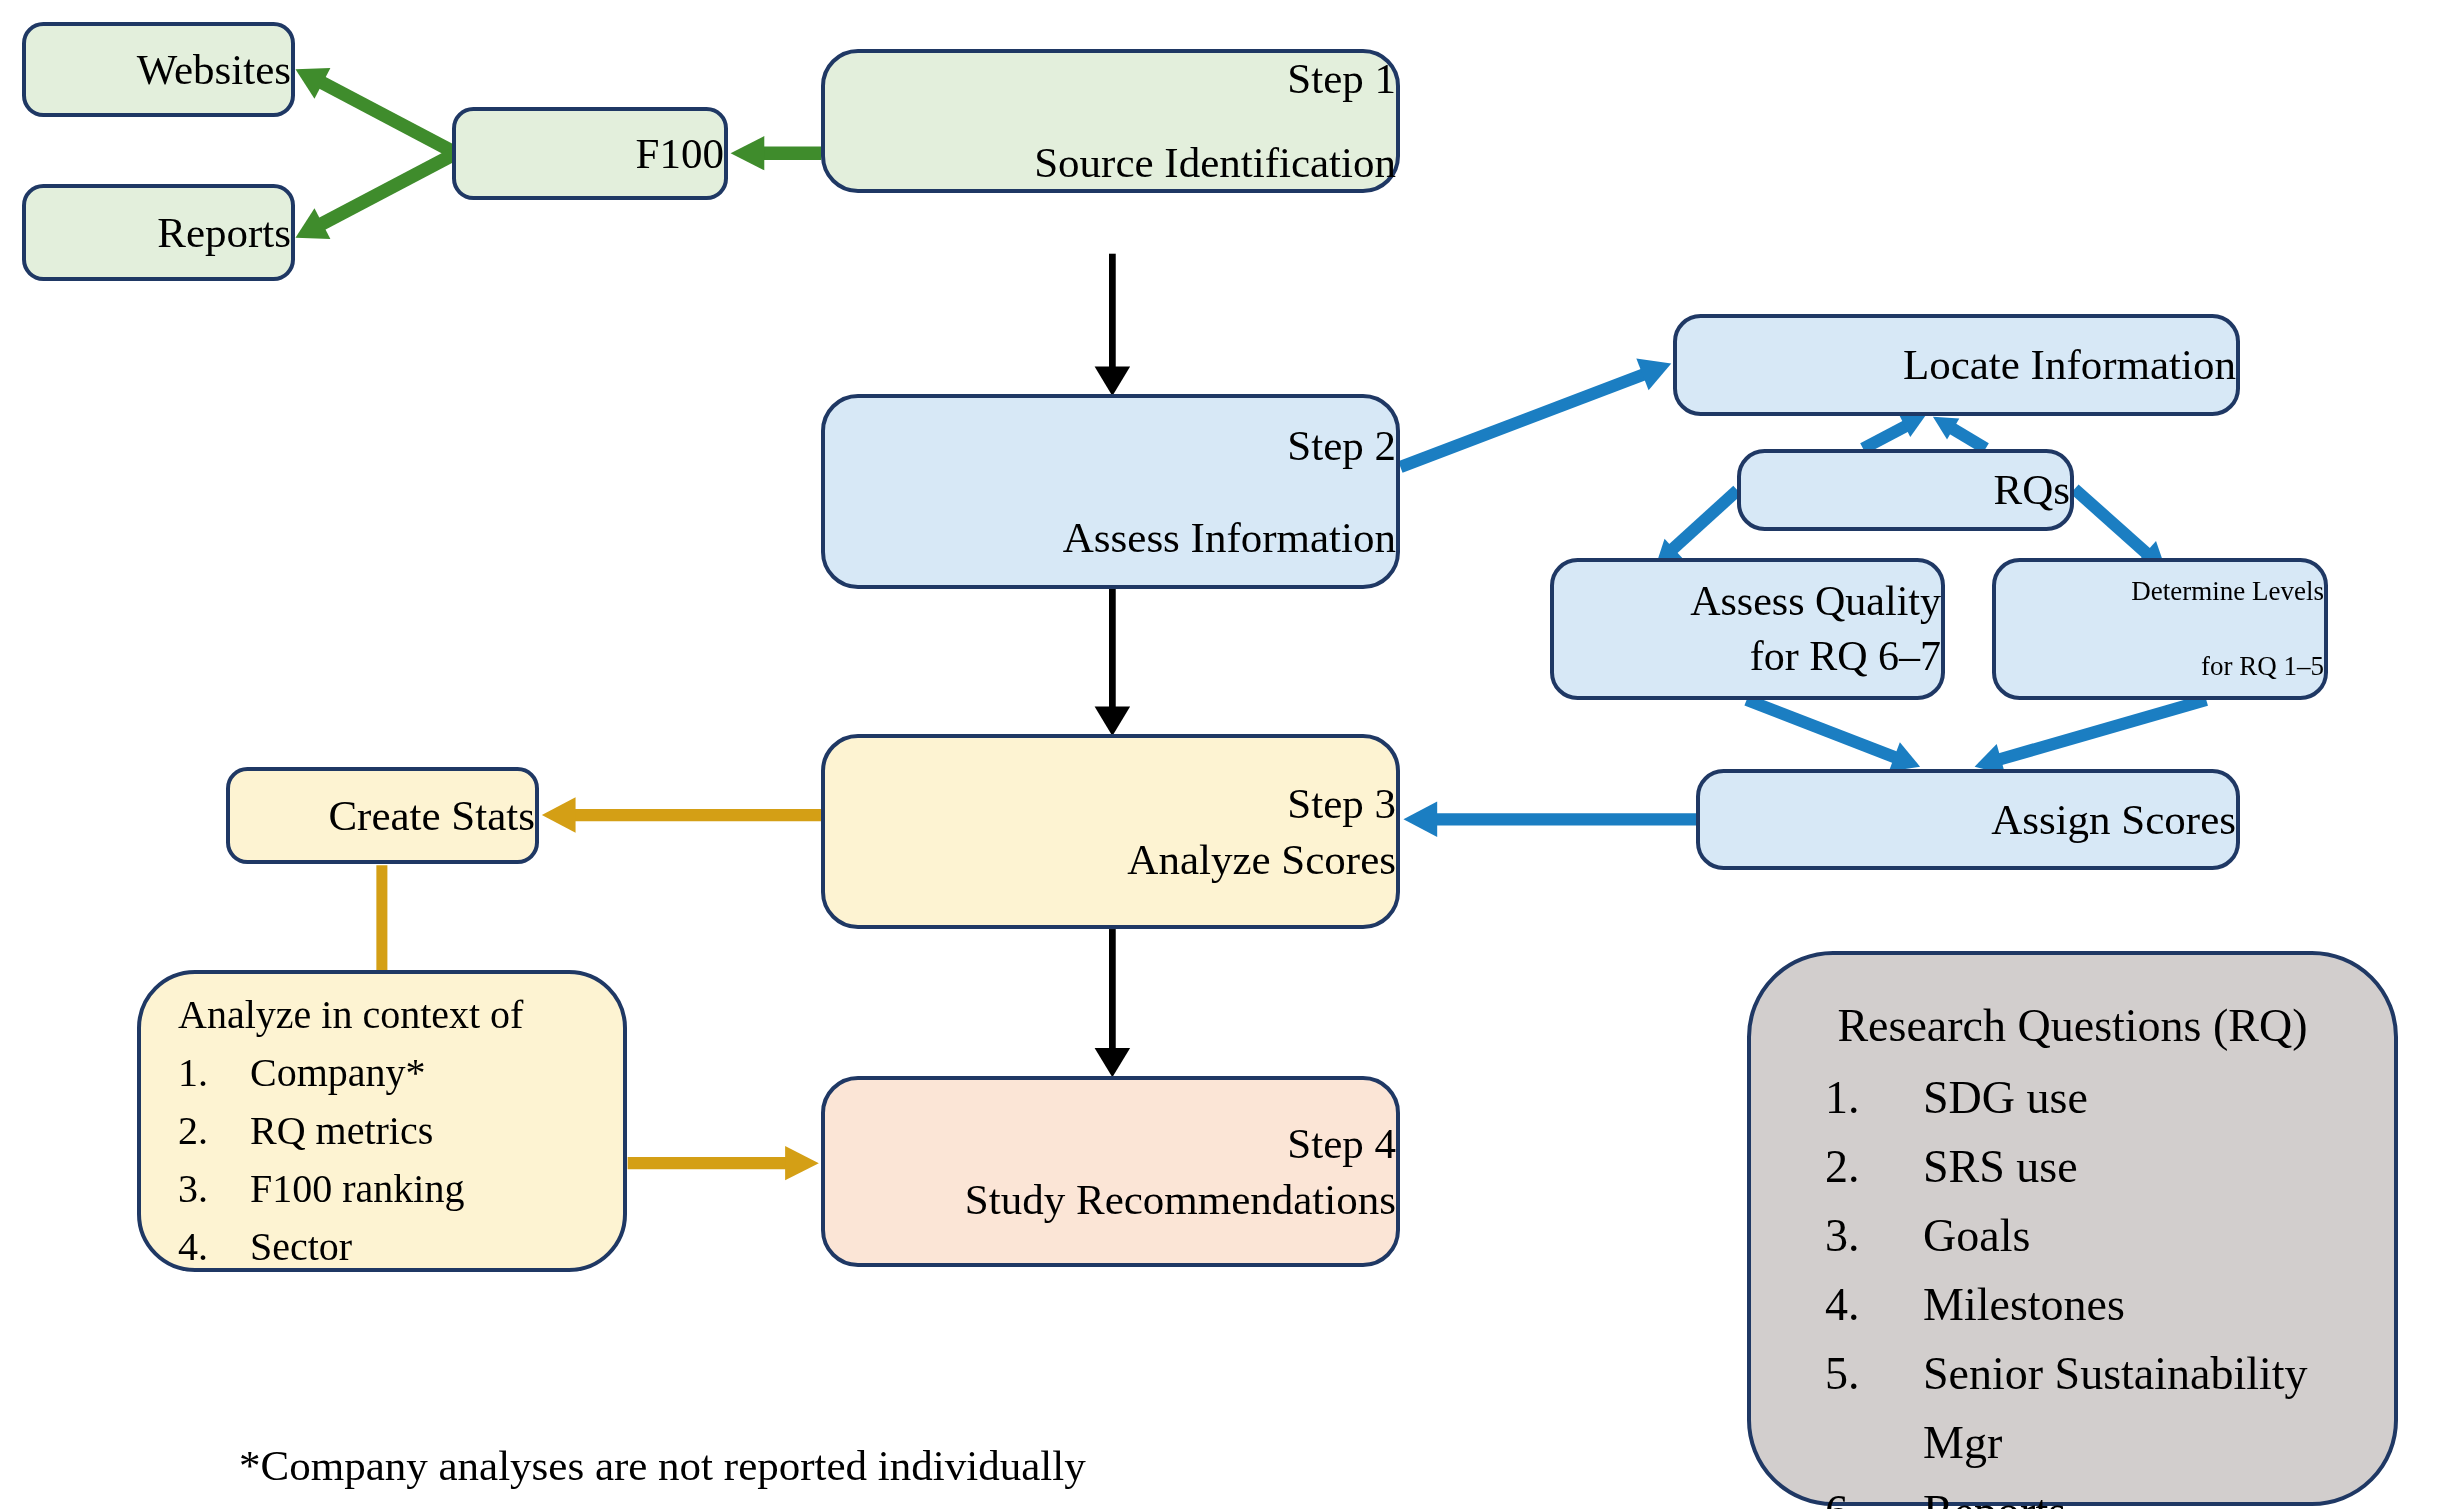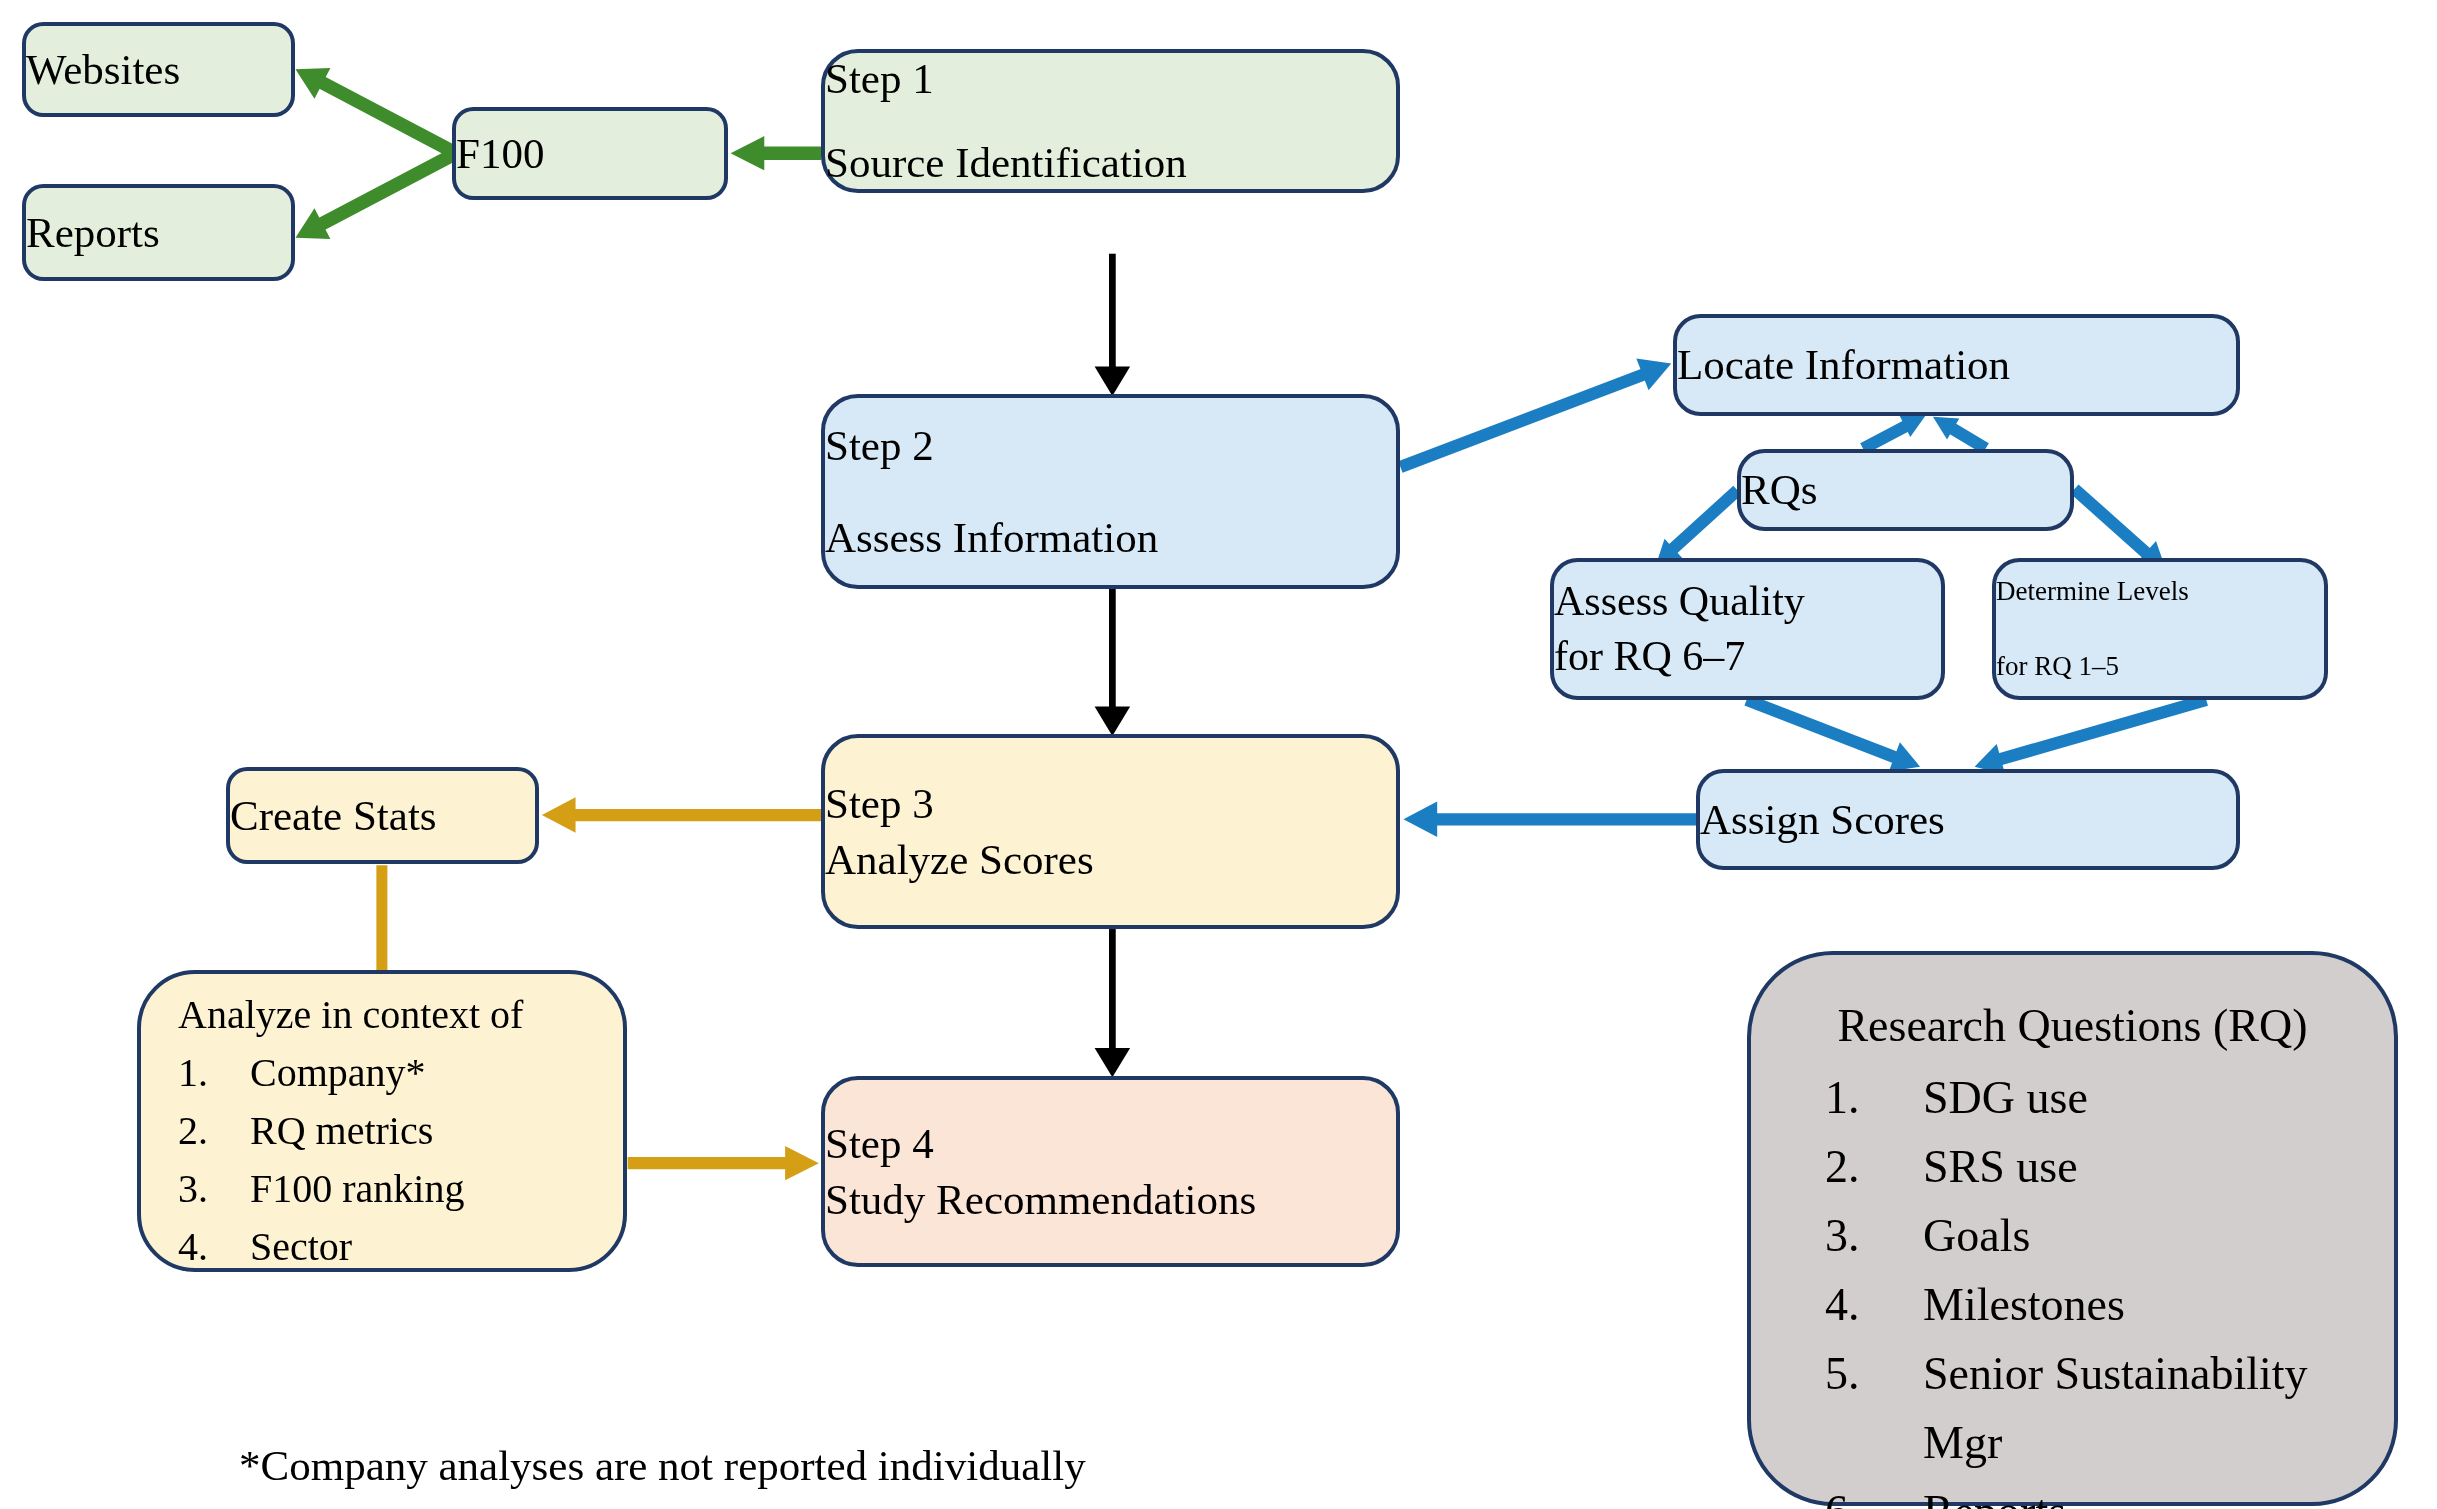--- a/index.html
+++ b/index.html
@@ -3,21 +3,21 @@
 <meta charset="utf-8">
 <style>
   html,body{margin:0;padding:0;background:#ffffff;}
   .canvas{
     position:relative;width:2438px;height:1510px;background:#ffffff;overflow:hidden;
     font-family:"Liberation Serif","DejaVu Serif",serif;color:#000;
   }
   .arrow-layer{position:absolute;left:0;top:0;width:2438px;height:1510px;}
   .node{
     position:absolute;box-sizing:border-box;border:4.9px solid #1f3864;
-    display:flex;flex-direction:column;align-items:flex-start;justify-content:center;
+    display:flex;flex-direction:column;align-items:flex-end;justify-content:center;
     text-align:center;font-size:43px;line-height:56px;
   }
   .green{background:#e3efdc;}
   .blue{background:#d7e8f6;}
   .cream{background:#fdf3d2;}
   .peach{background:#fbe5d6;}
   .gray{background:#d2cecd;}
   .r35{border-radius:21.4px;}
   .r45{border-radius:27.6px;}
   .r60{border-radius:37px;}

